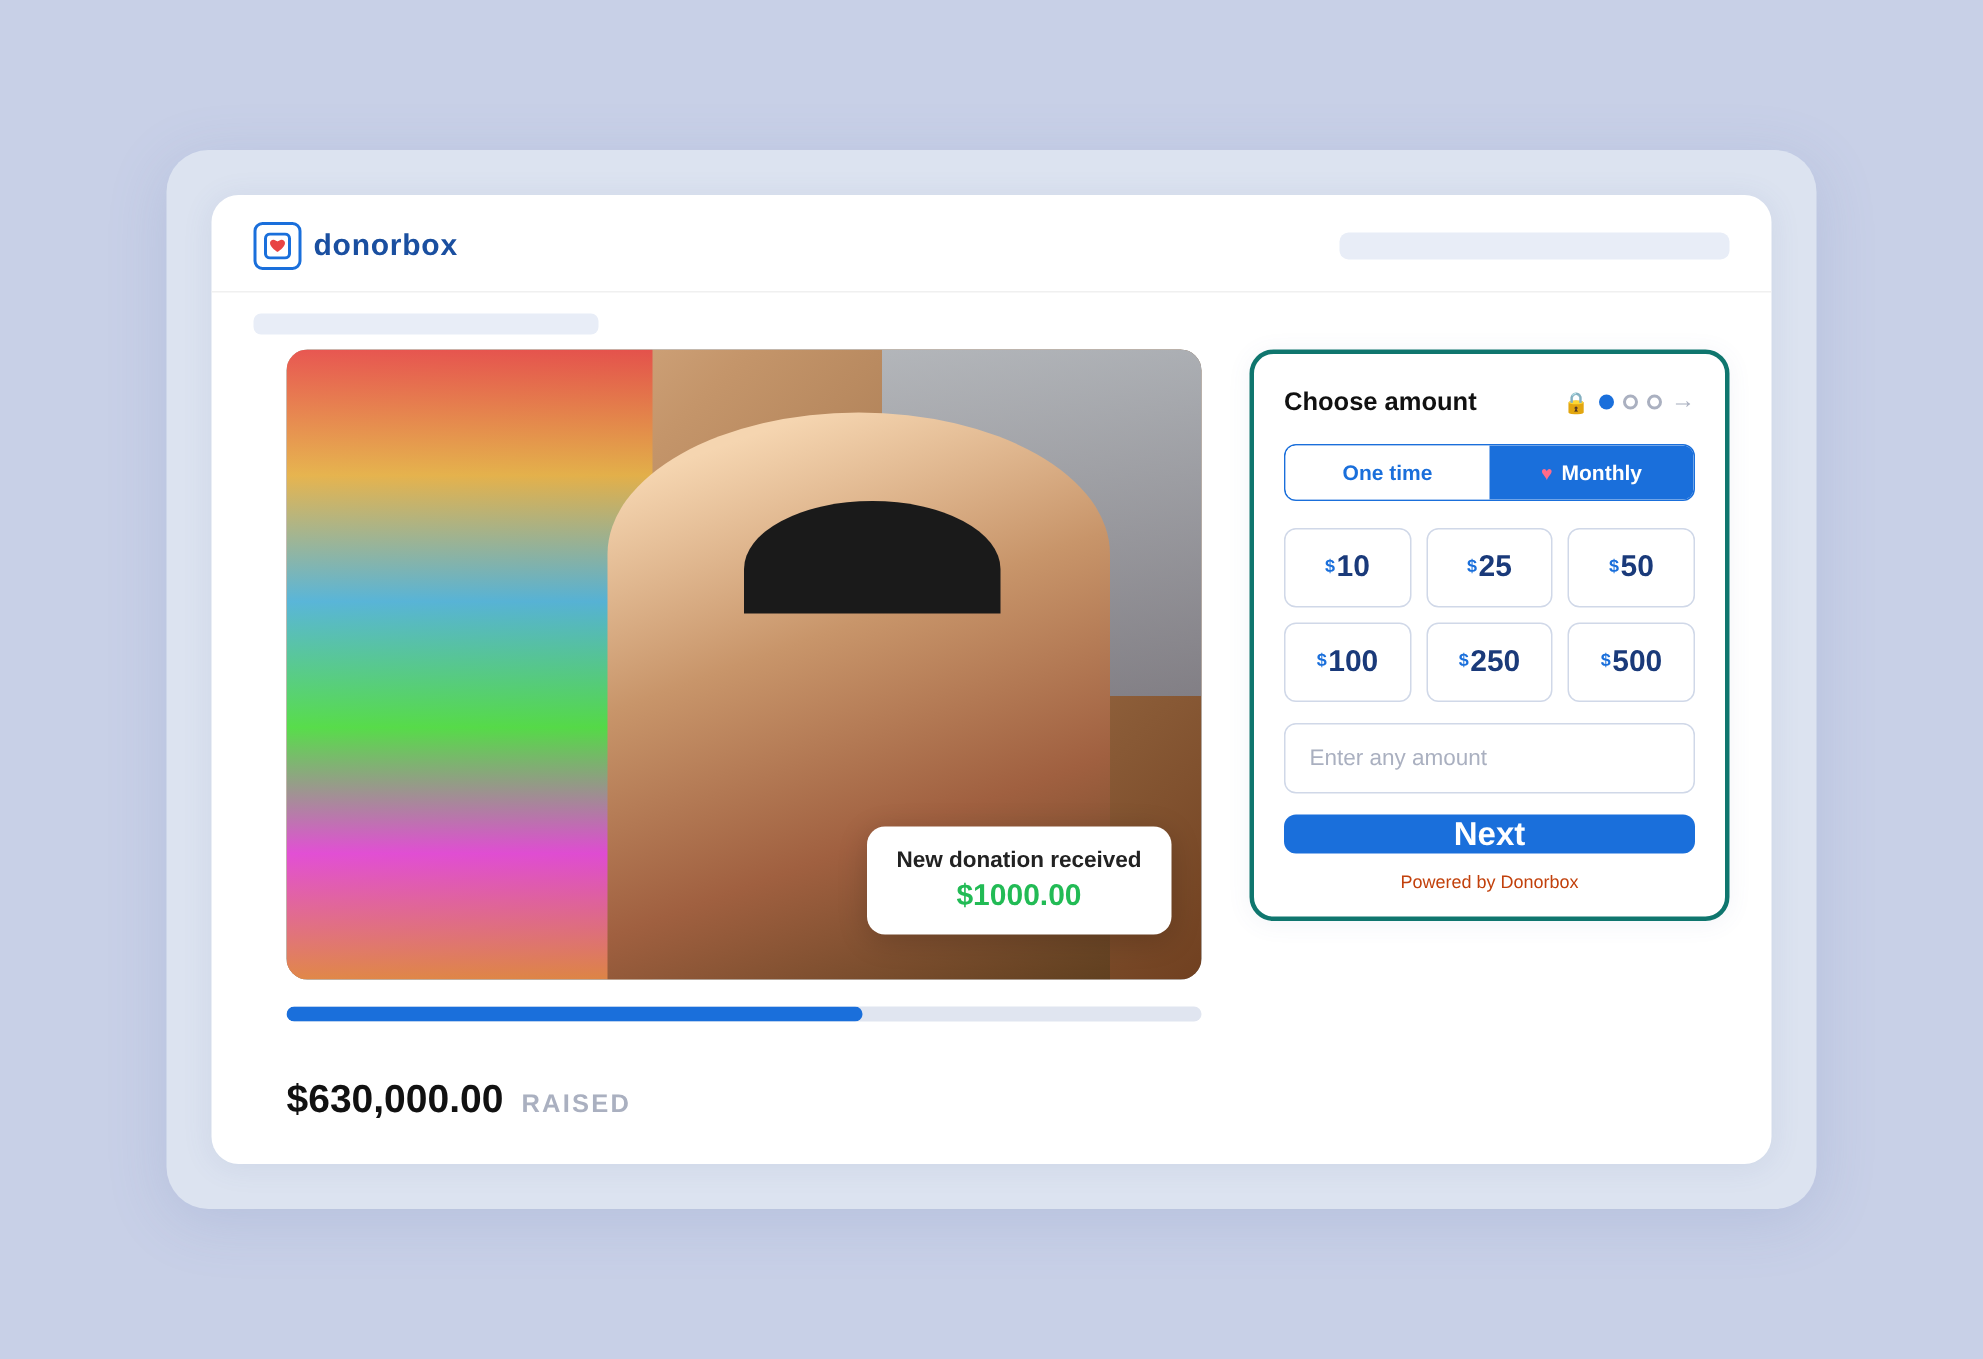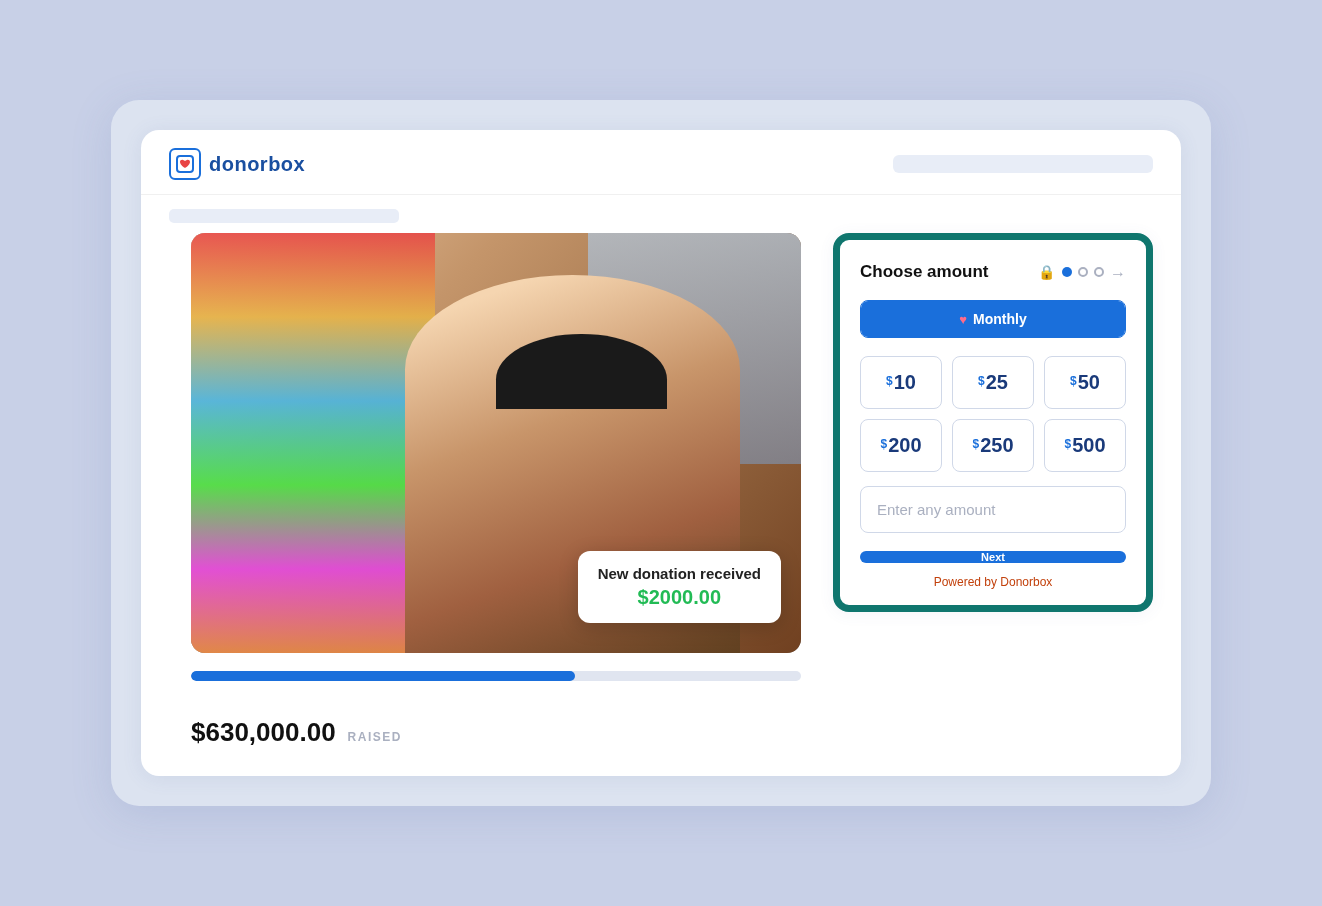--- a/index.html
+++ b/index.html
@@ -205,37 +205,37 @@
     }
 
     .raised-amount {
       font-size: 26px;
       font-weight: 700;
       color: #111;
       margin-top: 24px;
     }
 
     .raised-label {
-      font-size: 12px;
+      font-size: 17px;
       font-weight: 600;
       color: #aab0c0;
       letter-spacing: 1.5px;
     }
 
     
     .right-section {
       width: 320px;
       flex-shrink: 0;
       margin-left: 32px;
       margin-top: 0;
     }
 
     .donation-panel {
       background: #fff;
-      border: 7px solid #0f766e;
+      border: 3px solid #0f766e;
       border-radius: 16px;
       padding: 22px 20px 16px;
       box-shadow: 0 2px 16px rgba(80,100,160,0.07);
     }
 
     
     .panel-header {
       display: flex;
       align-items: center;
       justify-content: space-between;
@@ -376,21 +376,21 @@
       color: #aab0c0;
     }
 
     
     .next-btn {
       width: 100%;
       background: #1a6fdb;
       color: #fff;
       border: none;
       border-radius: 8px;
-      font-size: 11px;
+      font-size: 22px;
       font-weight: 600;
       cursor: pointer;
       margin-bottom: 12px;
       transition: background 0.2s;
     }
 
     .powered-by {
       text-align: center;
       font-size: 12px;
       color: #c2410c;
@@ -426,21 +426,21 @@
 
           <div class="artwork-bg">
             <div class="artwork-mural"></div>
             <div class="artwork-crowd"></div>
             <div class="artwork-person"></div>
             <div class="artwork-hat"></div>
           </div>
 
           <div class="donation-notification">
             <div class="notification-title">New donation received</div>
-            <div class="notification-amount">$2000.00</div>
+            <div class="notification-amount">$1000.00</div>
           </div>
         </div>
 
         <div class="progress-section">
           <div class="progress-bar-track">
             <div class="progress-bar-fill" style="width: 63%"></div>
           </div>
           <div class="progress-label">
             <span class="raised-amount">$630,000.00</span>
             <span class="raised-label">RAISED</span>
@@ -458,20 +458,21 @@
               <span class="step-lock">🔒</span>
               <span class="step-dot active"></span>
               <span class="step-dot inactive"></span>
               <span class="step-dot inactive"></span>
               <span class="step-arrow">→</span>
             </div>
           </div>
 
           
           <div class="frequency-toggle">
+            <button class="freq-btn inactive">One time</button>
             <button class="freq-btn active">
               <span class="heart-icon">♥</span>
               <span>Monthly</span>
             </button>
           </div>
 
           
           <div class="amount-grid">
             <button class="amount-btn">
               <span class="amount-currency">$</span>
@@ -480,21 +481,21 @@
             <button class="amount-btn">
               <span class="amount-currency">$</span>
               <span class="amount-number">25</span>
             </button>
             <button class="amount-btn">
               <span class="amount-currency">$</span>
               <span class="amount-number">50</span>
             </button>
             <button class="amount-btn">
               <span class="amount-currency">$</span>
-              <span class="amount-number">200</span>
+              <span class="amount-number">100</span>
             </button>
             <button class="amount-btn">
               <span class="amount-currency">$</span>
               <span class="amount-number">250</span>
             </button>
             <button class="amount-btn">
               <span class="amount-currency">$</span>
               <span class="amount-number">500</span>
             </button>
           </div>

